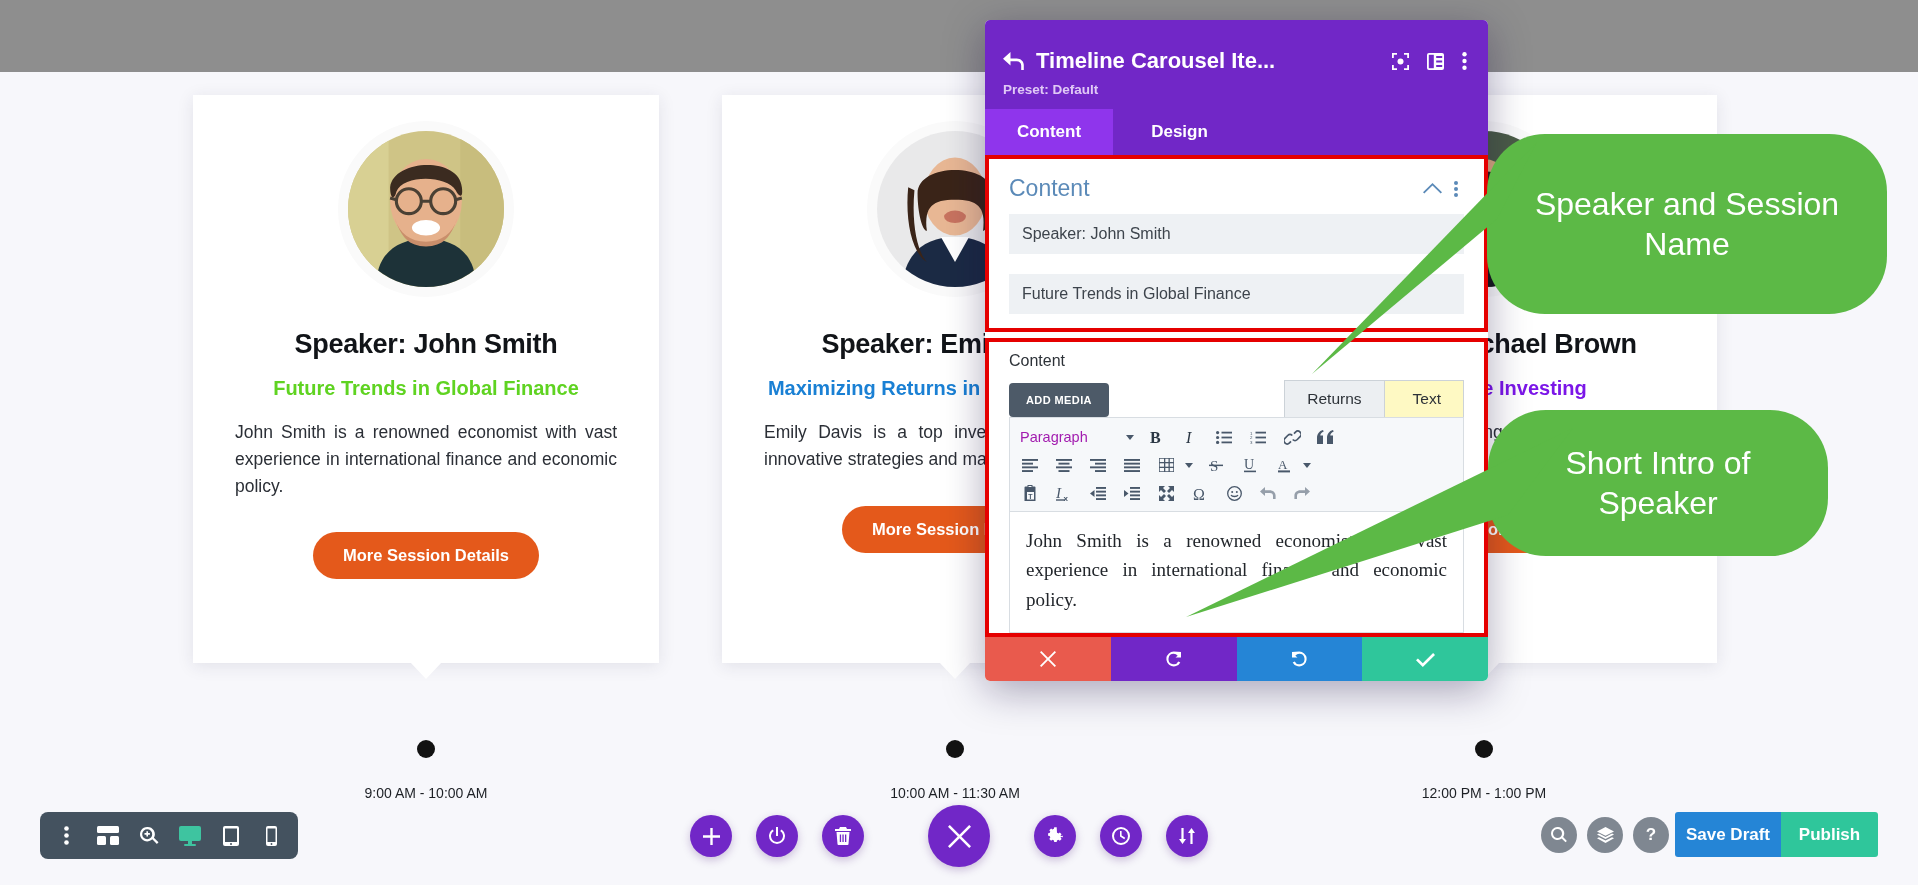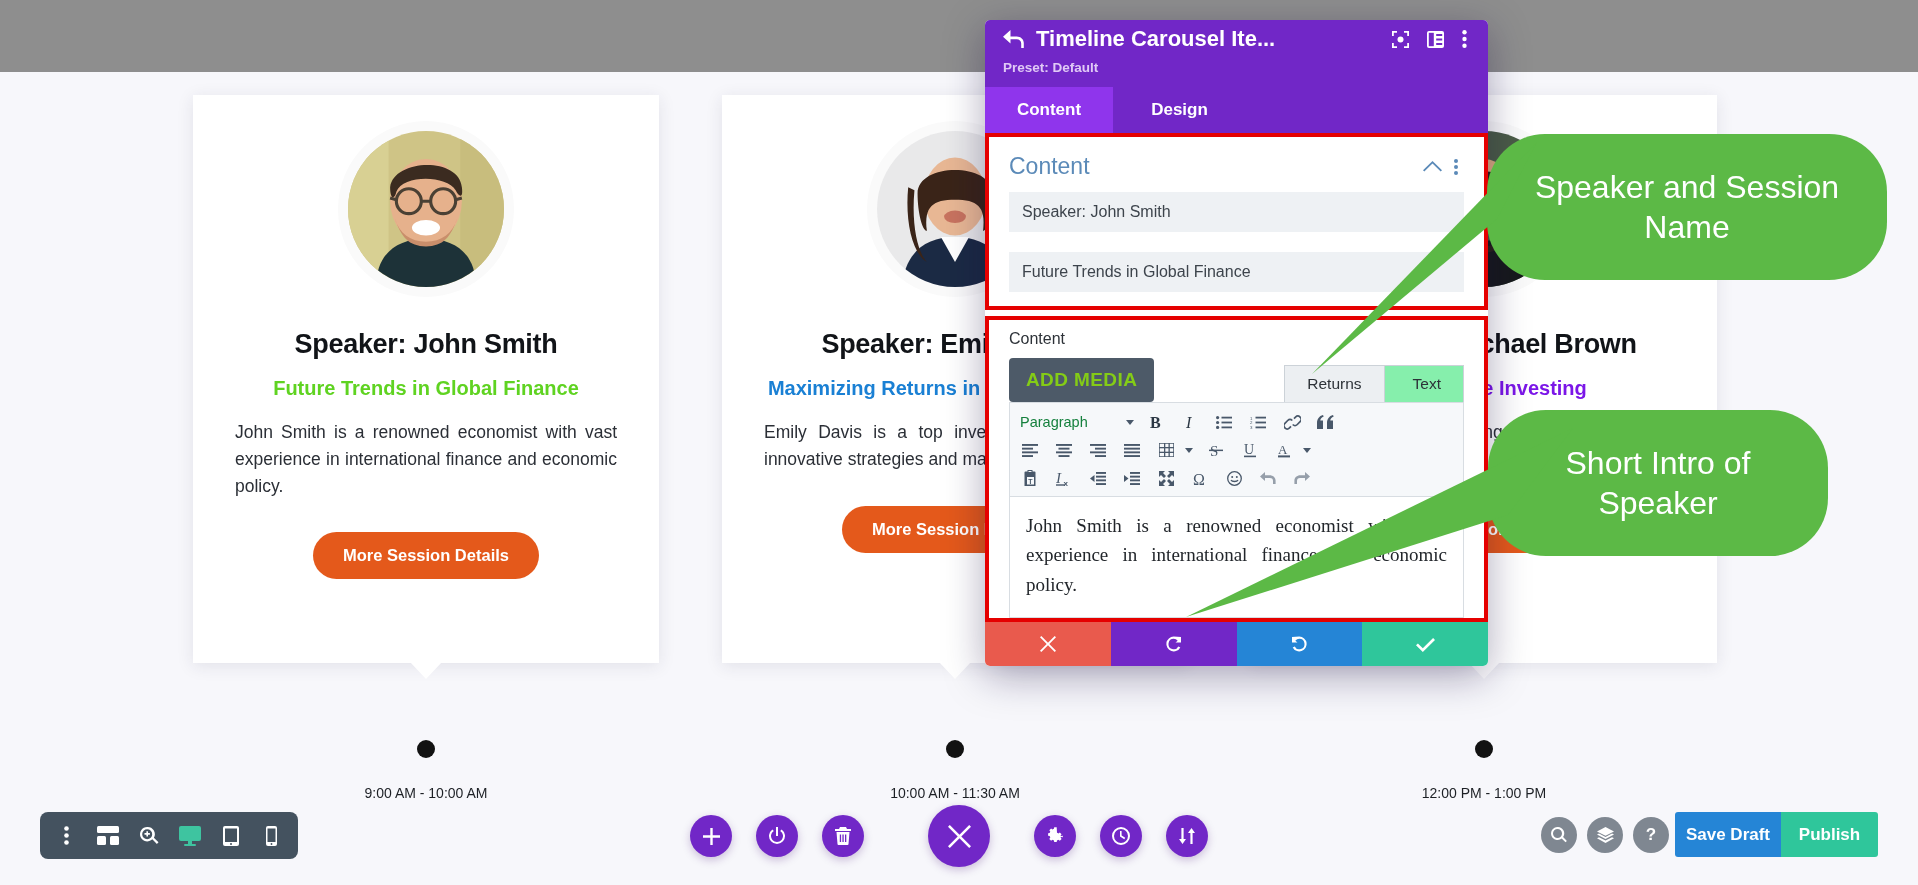--- a/index.html
+++ b/index.html
@@ -113,21 +113,21 @@
     display: flex; align-items: center; justify-content: center; cursor: pointer;
     border: none; border-radius: 0 3px 3px 0;
   }
 
   
   .modal {
     position: absolute; left: 985px; top: 20px; width: 503px;
     background: #fff; border-radius: 5px; overflow: hidden;
     box-shadow: 0 10px 40px rgba(20,10,60,.35);
   }
-  .m-head { background: #7127c7; padding: 6px 18px 12px; position: relative; }
+  .m-head { background: #7127c7; padding: 28px 18px 12px; position: relative; }
   .m-head-row { display: flex; align-items: center; gap: 12px; }
   .m-back { cursor: pointer; display: flex; }
   .m-back svg { fill: #fff; }
   .m-title {
     color: #fff; font-size: 22px; font-weight: 700; flex: 1;
     white-space: nowrap; overflow: hidden;
   }
   .m-ic { cursor: pointer; display: flex; align-items: center; padding: 0 3px; }
   .m-ic svg { fill: #fff; }
   .m-preset {
@@ -158,45 +158,45 @@
   .field-input {
     width: 100%; background: #eef1f4; border: none; outline: none;
     padding: 11px 13px; font-size: 16px; color: #3d444c;
     font-family: "Liberation Sans", sans-serif;
   }
 
   .editor-wrap { padding: 10px 20px 0; }
   .ed-label { font-size: 16px; color: #2d3238; margin-bottom: 10px; }
   .ed-toprow { display: flex; align-items: flex-end; }
   .addmedia {
-    background: #4d5a68; color: #84cc16; font-size: 19px; font-weight: 700;
+    background: #4d5a68; color: #ffffff; font-size: 11px; font-weight: 700;
     letter-spacing: .4px; padding: 11px 17px; border: none; border-radius: 4px;
     cursor: pointer;
   }
   .vt-tabs { margin-left: auto; display: flex; align-items: flex-end; }
   .vt-tab {
     padding: 9px 22px; font-size: 15.5px; color: #2d3238; cursor: pointer;
     border: 1px solid #ccd2d8; border-bottom: none;
   }
   .vt-tab.visual { background: #eceff2; border-right: none; }
-  .vt-tab.text { background: #86efac; padding-left: 28px; }
+  .vt-tab.text { background: #fef9c3; padding-left: 28px; }
 
   .ed-toolbar {
     border: 1px solid #d8dde2; border-bottom: none; background: #f6f8fa;
     padding: 5px 6px 4px;
   }
   .tb-row { display: flex; align-items: center; height: 28px; }
   .tb-btn {
     min-width: 28px; height: 26px; display: flex; align-items: center; justify-content: center;
     cursor: pointer; margin-right: 6px;
   }
   .tb-btn svg { fill: #49586a; }
   .tb-para {
     display: flex; align-items: center; width: 126px; height: 26px;
-    font-size: 14.5px; color: #15803d; cursor: pointer; padding-left: 4px;
+    font-size: 14.5px; color: #a21caf; cursor: pointer; padding-left: 4px;
   }
   .tb-para .cap { flex: 1; }
   .tb-caret { width: 0; height: 0; border-left: 4px solid transparent;
     border-right: 4px solid transparent; border-top: 5px solid #49586a; margin-right: 8px; }
 
   .ed-area {
     border: 1px solid #d8dde2; background: #fff; padding: 14px 16px 18px;
     min-height: 96px;
   }
   .ed-text {
@@ -700,21 +700,21 @@
         </button>
       </div>
 
     </div>
   </div>
 
   <div class="callout" style="left:1487px;top:134px;width:400px">
     <svg class="tail" style="left:-205px;top:-10px;width:260px;height:260px" viewBox="0 0 260 260">
       <path d="M255 18 L30 250 L215 95 Z" fill="#5cb946"></path>
     </svg>
-    <div class="bubble" style="height:146px">Speaker and Session Name</div>
+    <div class="bubble" style="height:180px">Speaker and Session Name</div>
   </div>
 
   <div class="callout" style="left:1488px;top:410px;width:340px">
     <svg class="tail" style="left:-310px;top:-100px;width:400px;height:320px" viewBox="0 0 400 320">
       <path d="M395 118 L8 307 L330 205 Z" fill="#5cb946"></path>
       <path d="M395 10 L30 28 L250 96 Z" fill="#5cb946" opacity="0"></path>
     </svg>
     <div class="bubble" style="height:146px">Short Intro of Speaker</div>
   </div>
 

